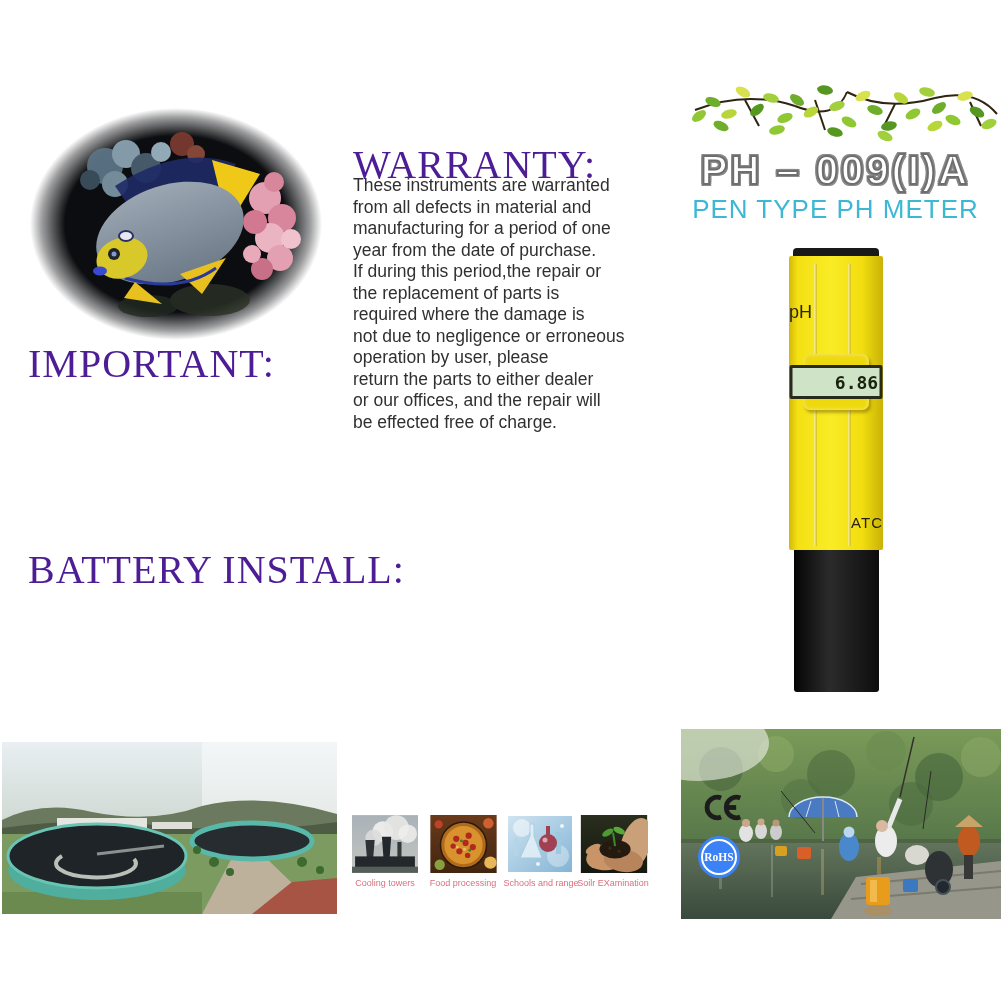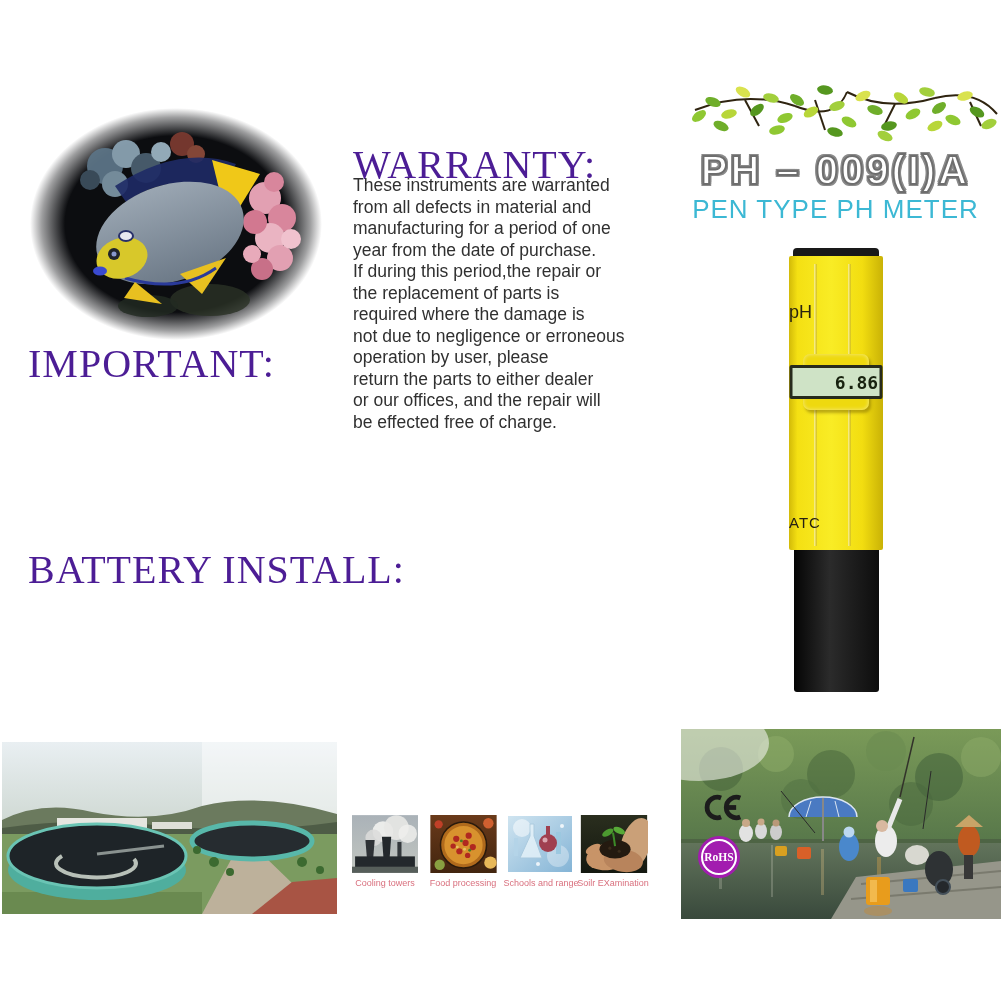--- a/index.html
+++ b/index.html
@@ -30,33 +30,33 @@
     background:linear-gradient(90deg,rgba(255,255,255,.55),rgba(135,105,0,.30));}
   .pen-ph{position:absolute;top:46px;left:0;width:100%;text-align:left;
     font-size:18px;color:#2a2410;}
   .lcd-bezel{position:absolute;top:98px;left:50%;transform:translateX(-50%);
     width:66px;height:56px;border-radius:7px;
     background:#eed90f;box-shadow:2px 3px 3px rgba(110,90,0,.45),inset 0 0 4px rgba(255,255,255,.5);}
   .lcd{position:absolute;top:11px;left:50%;transform:translateX(-50%);
     width:46px;height:28px;background:#cfe3c6;border:3px solid #272b1c;border-radius:2px;
     display:flex;align-items:center;justify-content:center;
     font-family:"DejaVu Sans Mono",monospace;font-weight:700;font-size:18px;color:#18220f;padding-left:41px;}
-  .pen-atc{position:absolute;top:258px;left:0;width:100%;text-align:left;
+  .pen-atc{position:absolute;top:258px;left:0;width:100%;text-align:right;
     font-size:15px;letter-spacing:1px;color:#262014;}
   .pen-cap{width:85px;height:142px;margin:0 auto;border-radius:0 0 3px 3px;
     background:linear-gradient(90deg,#050505,#2b2b2b 42%,#0d0d0d);}
 
   
   .app-fig{width:66px;height:58px;}
   .app-fig svg{display:block;}
   .app-caption{position:absolute;top:63px;left:50%;transform:translateX(-50%);
     white-space:nowrap;font-size:9px;color:#d9707e;}
 
   
-  .rohs{width:42px;height:42px;border-radius:50%;background:#a21caf;position:absolute;
+  .rohs{width:42px;height:42px;border-radius:50%;background:#3b82f6;position:absolute;
     display:flex;align-items:center;justify-content:center;}
   .rohs::after{content:"";position:absolute;inset:3px;border:2px solid #ffffff;border-radius:50%;}
   .rohs span{color:#ffffff;font-family:"Liberation Serif",serif;font-weight:700;font-size:11.5px;}
 </style>
 </head>
 <body>
 
 <div class="page">
 
   <svg class="abs" style="left:30px;top:108px;" width="292" height="232" viewBox="0 0 292 232">

